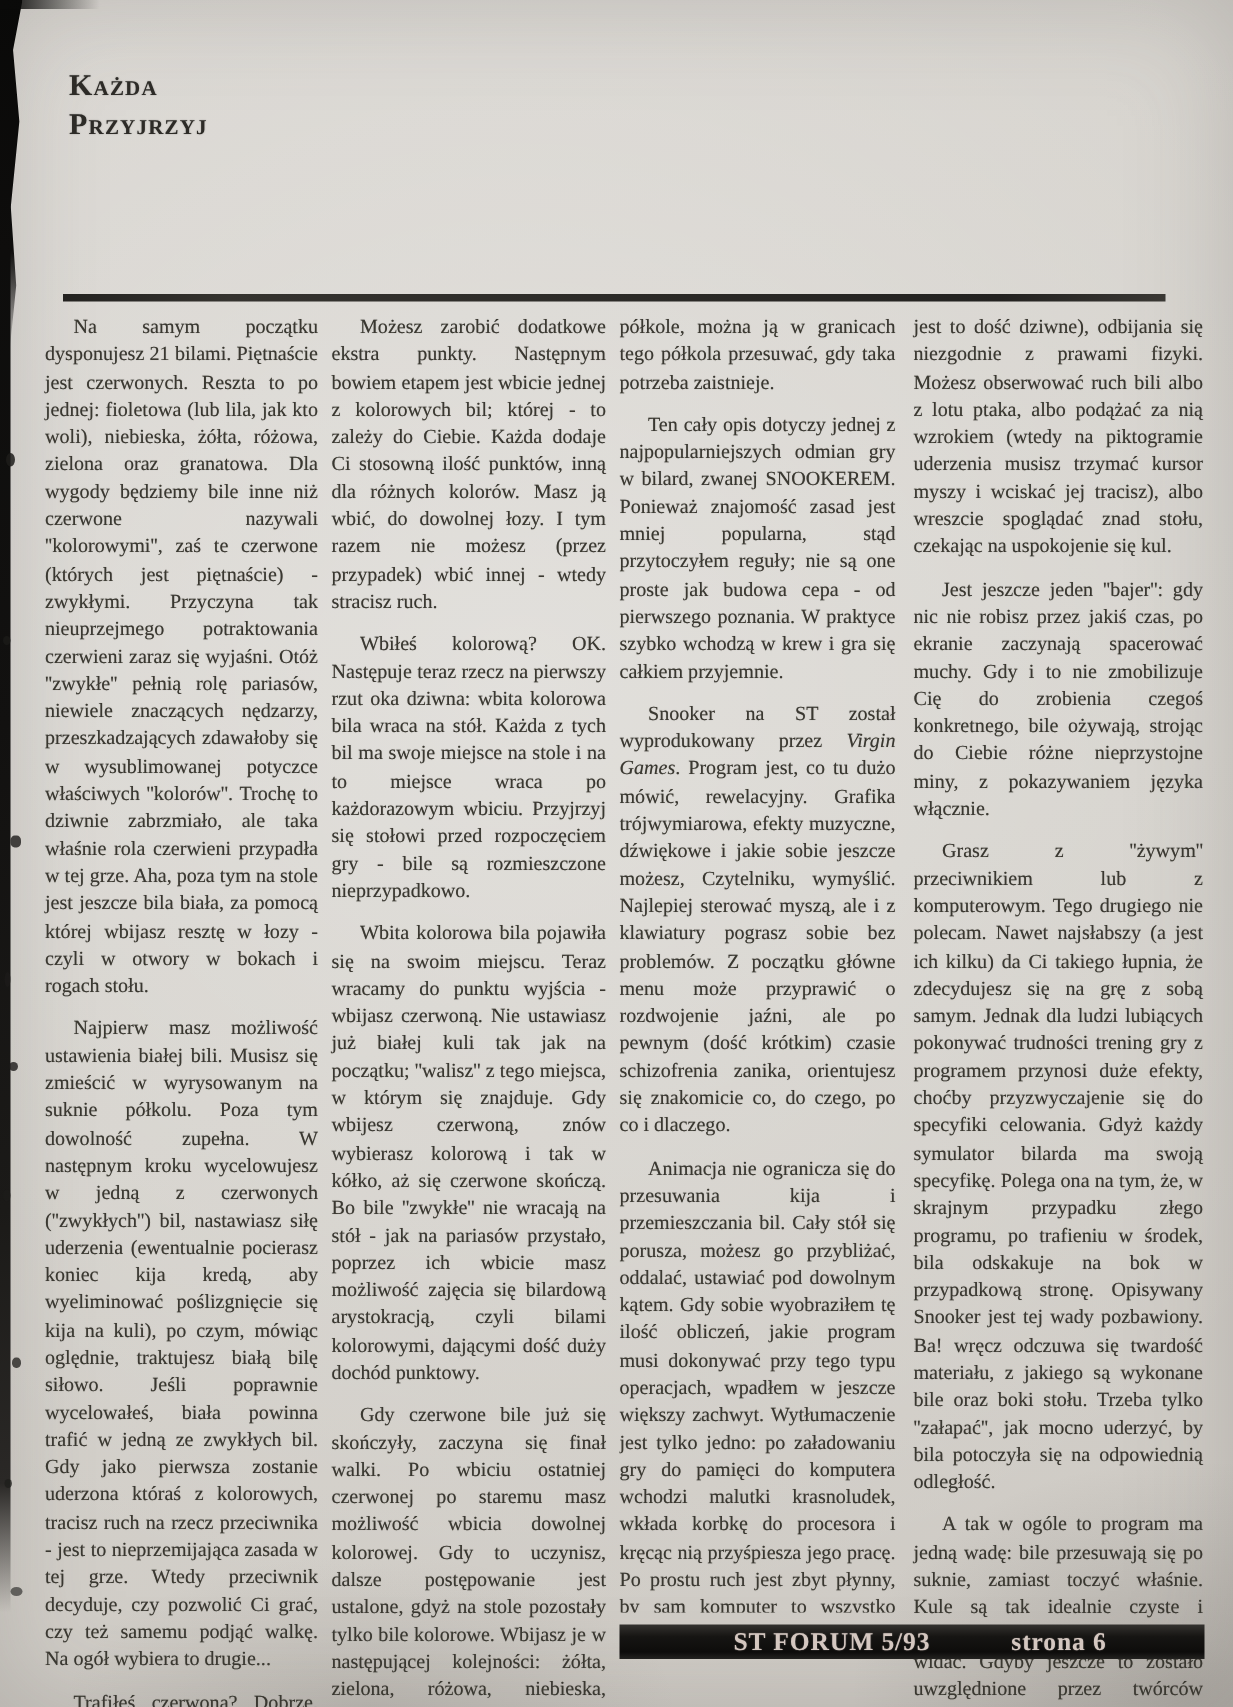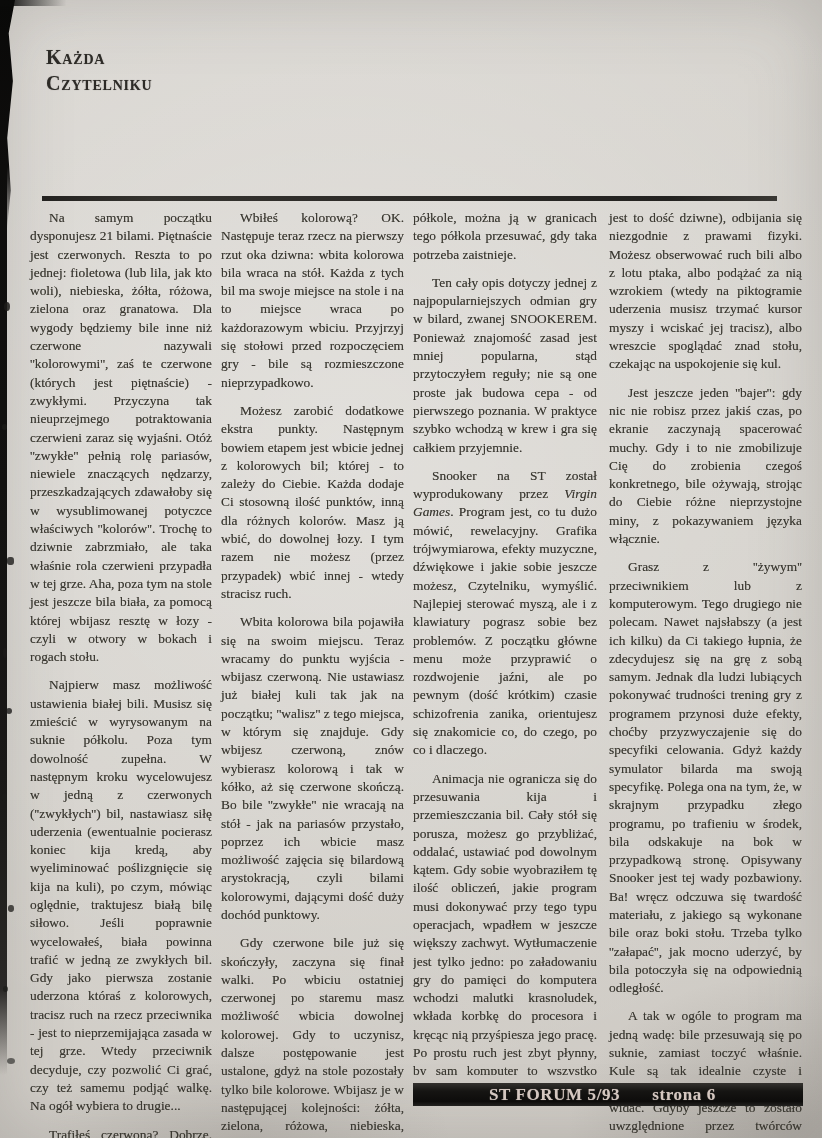--- a/index.html
+++ b/index.html
@@ -48,21 +48,21 @@
   .col .italic{font-style:italic;}
   
   .footer{
     position:absolute;left:413px;top:1083px;width:390px;height:23px;z-index:5;
     background:linear-gradient(180deg,#34322f 0%,#161513 35%,#0d0c0b 80%,#232220 100%);
     display:flex;align-items:center;
     font-weight:bold;font-size:17px;letter-spacing:0.6px;color:#d4c7c0;
     text-shadow:0 0 1px rgba(230,215,210,0.4);
   }
   .footer .mag{margin-left:76px;}
-  .footer .pg{margin-left:32px;}
+  .footer .pg{margin-left:54px;}
   
   .edge-left{
     position:absolute;left:0;top:0;width:7px;height:1075px;z-index:4;
     background:linear-gradient(180deg,#0b0b0a 0%,#121110 45%,#1b1a18 75%,#2a2826 92%,rgba(42,40,38,0) 100%);
   }
   .edge-left-top{
     position:absolute;left:0;top:0;width:15px;height:238px;z-index:4;
     background:linear-gradient(180deg,#090908 0%,#0e0d0c 70%,rgba(14,13,12,0) 100%);
     clip-path:polygon(0 0,100% 0,58% 14%,86% 34%,48% 58%,72% 80%,40% 100%,0 100%);
   }
@@ -94,32 +94,32 @@
   <div class="speck s3"></div>
   <div class="speck s4"></div>
   <div class="speck s5"></div>
   <div class="speck s6"></div>
   <div class="speck s7"></div>
   <div class="speck s8"></div>
   <div class="speck s9"></div>
 
   <div class="author">
     <div>Każda</div>
-    <div>Czytelniku</div>
+    <div>Przyjrzyj</div>
   </div>
   <div class="rule"></div>
 
   <div class="col col-1">
       <p class="indent"><span>Na samym początku dysponujesz 21 bilami. Piętnaście jest czerwonych. Reszta to po jednej: fioletowa (lub lila, jak kto woli), niebieska, żółta, różowa, zielona oraz granatowa. Dla wygody będziemy bile inne niż czerwone nazywali ''kolorowymi'', zaś te czerwone (których jest piętnaście) - zwykłymi. Przyczyna tak nieuprzejmego potraktowania czerwieni zaraz się wyjaśni. Otóż ''zwykłe'' pełnią rolę pariasów, niewiele znaczących nędzarzy, przeszkadzających zdawałoby się w wysublimowanej potyczce właściwych ''kolorów''. Trochę to dziwnie zabrzmiało, ale taka właśnie rola czerwieni przypadła w tej grze. Aha, poza tym na stole jest jeszcze bila biała, za pomocą której wbijasz resztę w łozy - czyli w otwory w bokach i rogach stołu.</span></p>
       <p class="indent"><span>Najpierw masz możliwość ustawienia białej bili. Musisz się zmieścić w wyrysowanym na suknie półkolu. Poza tym dowolność zupełna. W następnym kroku wycelowujesz w jedną z czerwonych (''zwykłych'') bil, nastawiasz siłę uderzenia (ewentualnie pocierasz koniec kija kredą, aby wyeliminować poślizgnięcie się kija na kuli), po czym, mówiąc oględnie, traktujesz białą bilę siłowo. Jeśli poprawnie wycelowałeś, biała powinna trafić w jedną ze zwykłych bil. Gdy jako pierwsza zostanie uderzona któraś z kolorowych, tracisz ruch na rzecz przeciwnika - jest to nieprzemijająca zasada w tej grze. Wtedy przeciwnik decyduje, czy pozwolić Ci grać, czy też samemu podjąć walkę. Na ogół wybiera to drugie...</span></p>
       <p class="indent"><span>Trafiłeś czerwoną? Dobrze. Gdy po tym jedna z czerwonych wpadnie do łozy, zarobiłeś punkt i masz okazję nie dopuścić przeciwnika do głosu. Ale uwaga: jeśli oprócz czerwonej wbiłeś kolorową - tracisz ruch, niestety.</span></p>
     </div>
   <div class="col col-2">
+      <p class="indent"><span>Możesz zarobić dodatkowe ekstra punkty. Następnym bowiem etapem jest wbicie jednej z kolorowych bil; której - to zależy do Ciebie. Każda dodaje Ci stosowną ilość punktów, inną dla różnych kolorów. Masz ją wbić, do dowolnej łozy. I tym razem nie możesz (przez przypadek) wbić innej - wtedy stracisz ruch.</span></p>
       <p class="indent"><span>Wbiłeś kolorową? OK. Następuje teraz rzecz na pierwszy rzut oka dziwna: wbita kolorowa bila wraca na stół. Każda z tych bil ma swoje miejsce na stole i na to miejsce wraca po każdorazowym wbiciu. Przyjrzyj się stołowi przed rozpoczęciem gry - bile są rozmieszczone nieprzypadkowo.</span></p>
-      <p class="indent"><span>Możesz zarobić dodatkowe ekstra punkty. Następnym bowiem etapem jest wbicie jednej z kolorowych bil; której - to zależy do Ciebie. Każda dodaje Ci stosowną ilość punktów, inną dla różnych kolorów. Masz ją wbić, do dowolnej łozy. I tym razem nie możesz (przez przypadek) wbić innej - wtedy stracisz ruch.</span></p>
       <p class="indent"><span>Wbita kolorowa bila pojawiła się na swoim miejscu. Teraz wracamy do punktu wyjścia - wbijasz czerwoną. Nie ustawiasz już białej kuli tak jak na początku; ''walisz'' z tego miejsca, w którym się znajduje. Gdy wbijesz czerwoną, znów wybierasz kolorową i tak w kółko, aż się czerwone skończą. Bo bile ''zwykłe'' nie wracają na stół - jak na pariasów przystało, poprzez ich wbicie masz możliwość zajęcia się bilardową arystokracją, czyli bilami kolorowymi, dającymi dość duży dochód punktowy.</span></p>
       <p class="indent"><span>Gdy czerwone bile już się skończyły, zaczyna się finał walki. Po wbiciu ostatniej czerwonej po staremu masz możliwość wbicia dowolnej kolorowej. Gdy to uczynisz, dalsze postępowanie jest ustalone, gdyż na stole pozostały tylko bile kolorowe. Wbijasz je w następującej kolejności: żółta, zielona, różowa, niebieska, fioletowa (lila, jak kto woli) i na końcu granatowa. W tym etapie walki kule nie wracają już na stół.</span></p>
     </div>
   <div class="col col-3">
       <p class=""><span>półkole, można ją w granicach tego półkola przesuwać, gdy taka potrzeba zaistnieje.</span></p>
       <p class="indent"><span>Ten cały opis dotyczy jednej z najpopularniejszych odmian gry w bilard, zwanej SNOOKEREM. Ponieważ znajomość zasad jest mniej popularna, stąd przytoczyłem reguły; nie są one proste jak budowa cepa - od pierwszego poznania. W praktyce szybko wchodzą w krew i gra się całkiem przyjemnie.</span></p>
       <p class="indent"><span>Snooker na ST został wyprodukowany przez </span><span class="italic">Virgin Games</span><span>. Program jest, co tu dużo mówić, rewelacyjny. Grafika trójwymiarowa, efekty muzyczne, dźwiękowe i jakie sobie jeszcze możesz, Czytelniku, wymyślić. Najlepiej sterować myszą, ale i z klawiatury pograsz sobie bez problemów. Z początku główne menu może przyprawić o rozdwojenie jaźni, ale po pewnym (dość krótkim) czasie schizofrenia zanika, orientujesz się znakomicie co, do czego, po co i dlaczego.</span></p>
       <p class="indent"><span>Animacja nie ogranicza się do przesuwania kija i przemieszczania bil. Cały stół się porusza, możesz go przybliżać, oddalać, ustawiać pod dowolnym kątem. Gdy sobie wyobraziłem tę ilość obliczeń, jakie program musi dokonywać przy tego typu operacjach, wpadłem w jeszcze większy zachwyt. Wytłumaczenie jest tylko jedno: po załadowaniu gry do pamięci do komputera wchodzi malutki krasnoludek, wkłada korbkę do procesora i kręcąc nią przyśpiesza jego pracę. Po prostu ruch jest zbyt płynny, by sam komputer to wszystko obliczał bez pomocy z zewnątrz. W dodatku nie ma w grze efektów specjalnych innego zgoła rodzaju, które nader często występują w innych symulatorach bilarda, a mianowicie niespodziewanych zahamowań w ruchu bili, przesuwania po łuku (gdy bila nie obraca się</span></p>
     </div>
   <div class="col col-4">

